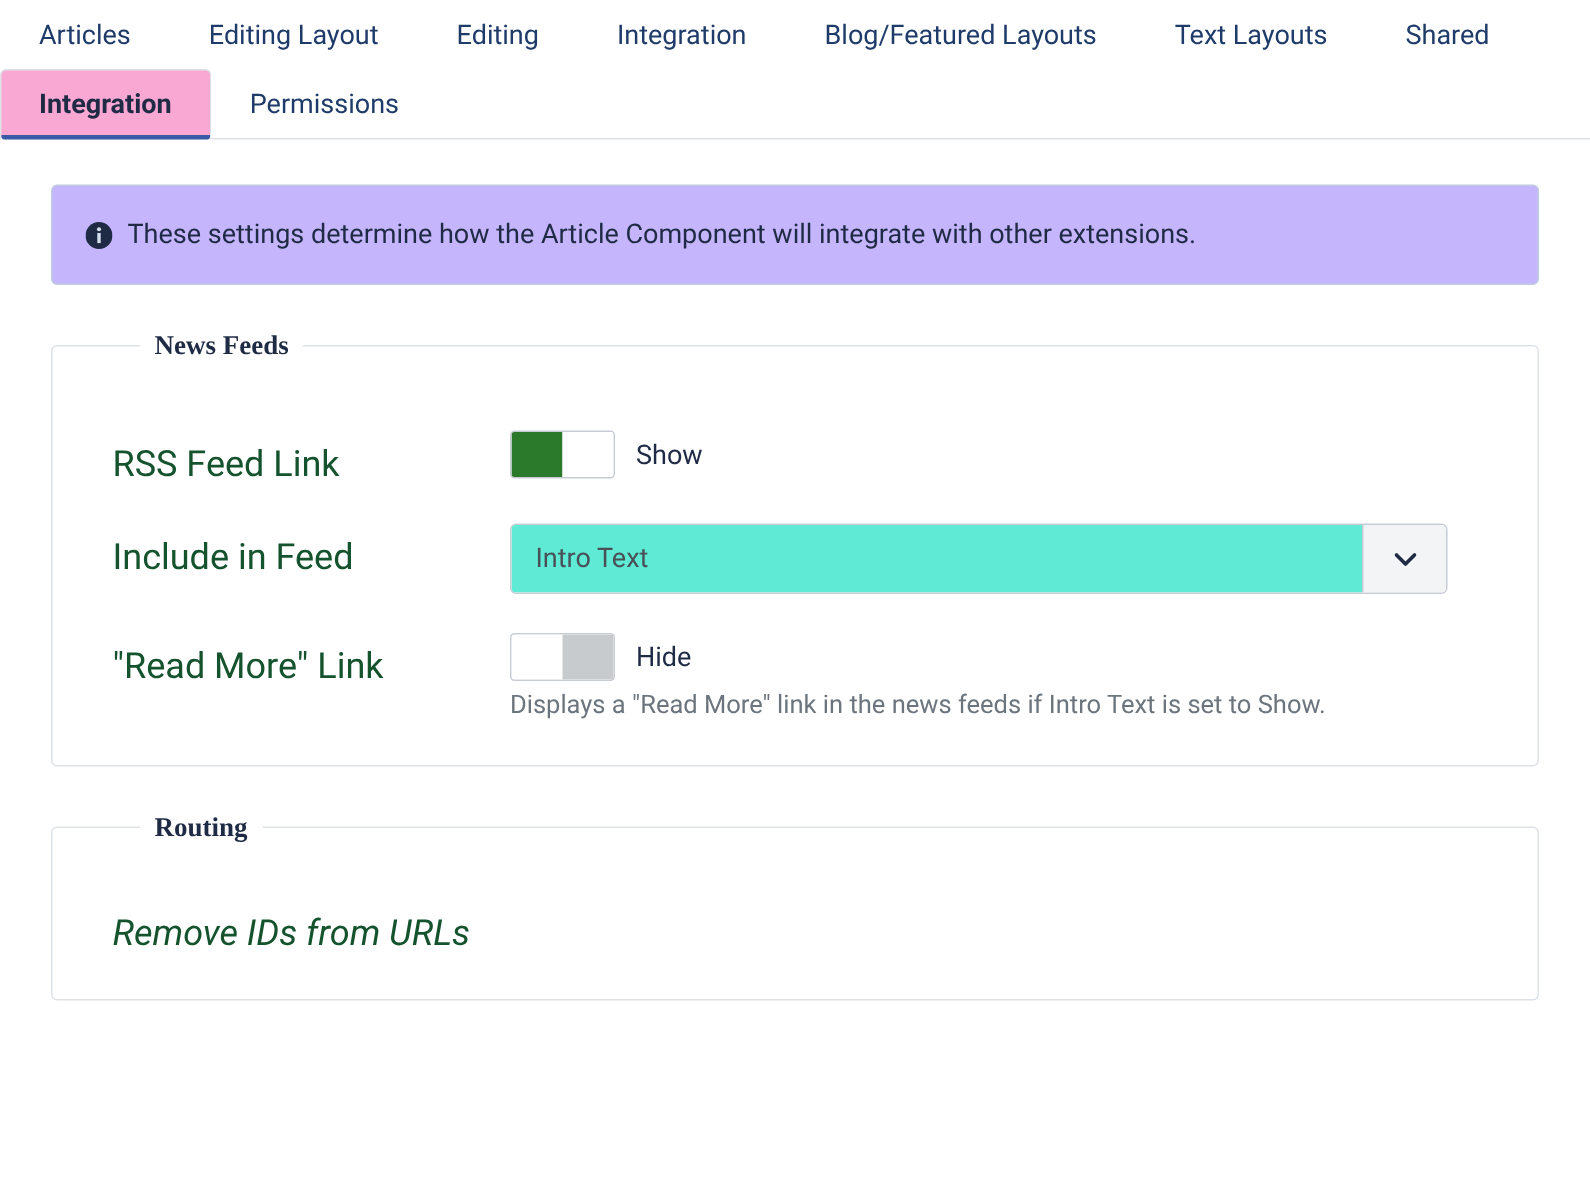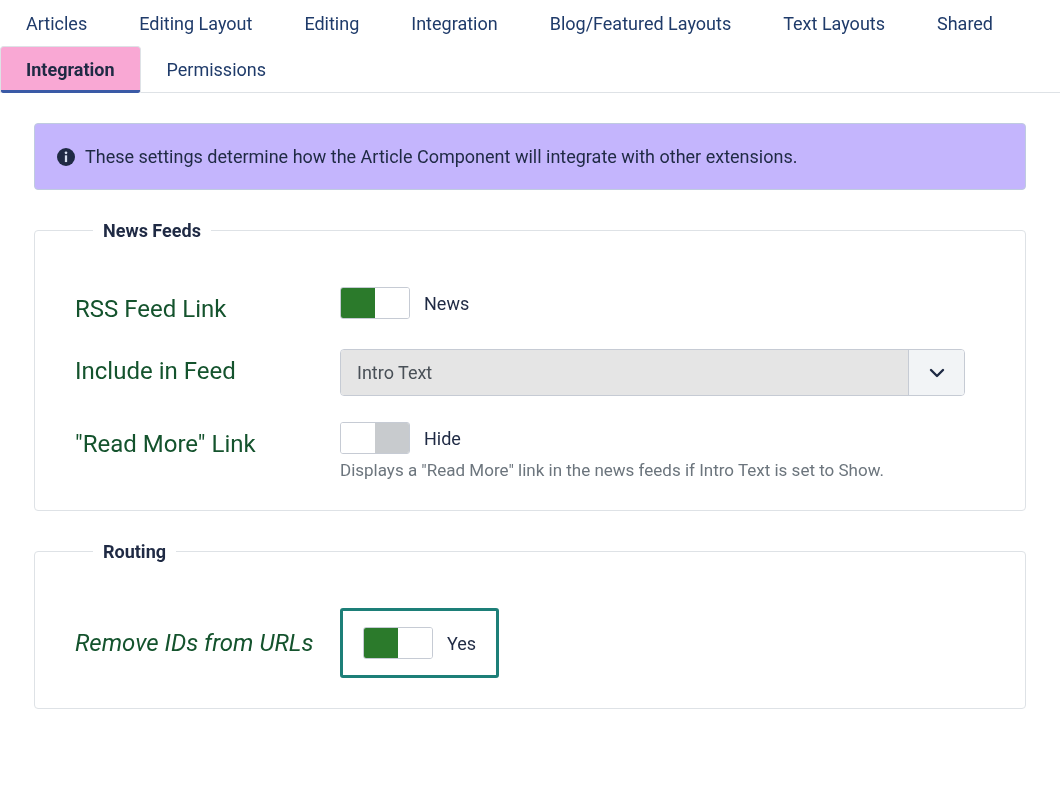--- a/index.html
+++ b/index.html
@@ -78,20 +78,21 @@
     border-radius: 4px;
     margin: 30px 0 0 0;
     padding: 20px 40px 30px 40px;
   }
   legend {
     font-weight: 700;
     color: #1f2a44;
     padding: 0 10px;
     margin-left: 18px;
     font-size: 18px;
+    font-family: Liberation Serif, serif;
   }
   .form-row {
     display: flex;
     align-items: flex-start;
     margin-top: 26px;
   }
   .form-label {
     width: 265px;
     flex: 0 0 265px;
     padding-top: 8px;
@@ -116,21 +117,21 @@
     display: flex;
     border: 1px solid #c6cbd4;
     border-radius: 4px;
     overflow: hidden;
   }
   .select .value {
     flex: 1;
     padding: 12px 16px;
     color: #495057;
     font-size: 18px;
-    background: #e5e5e5;
+    background: #5eead4;
   }
   .select .caret {
     width: 56px;
     background: #f2f4f6;
     border-left: 1px solid #c6cbd4;
     display: flex; align-items: center; justify-content: center;
   }
   .select .caret svg { display: block; }
   
   .toggle {
@@ -207,21 +208,21 @@
     <legend>News Feeds</legend>
 
     <div class="form-row">
       <div class="form-label">RSS Feed Link</div>
       <div class="form-control">
         <div class="control-line">
           <div class="toggle on">
             <div class="half left"></div>
               <div class="half right"></div>
           </div>
-          <span class="state-label">News</span>
+          <span class="state-label">Show</span>
         </div>
       </div>
     </div>
 
     <div class="form-row">
       <div class="form-label">Include in Feed</div>
       <div class="form-control">
         <div class="select">
           <div class="value">Intro Text</div>
           <div class="caret">
@@ -246,25 +247,16 @@
         <div class="helper">Displays a "Read More" link in the news feeds if Intro Text is set to Show.</div>
       </div>
     </div>
   </fieldset>
 
   <fieldset>
     <legend>Routing</legend>
 
     <div class="row2">
       <div class="form-label">Remove IDs from URLs</div>
-      <div>
-        <div class="highlight-wrap">
-          <div class="toggle on">
-            <div class="half left"></div>
-              <div class="half right"></div>
-          </div>
-          <span class="state-label">Yes</span>
-        </div>
-      </div>
     </div>
   </fieldset>
 
 </div>
 
 </body></html>

